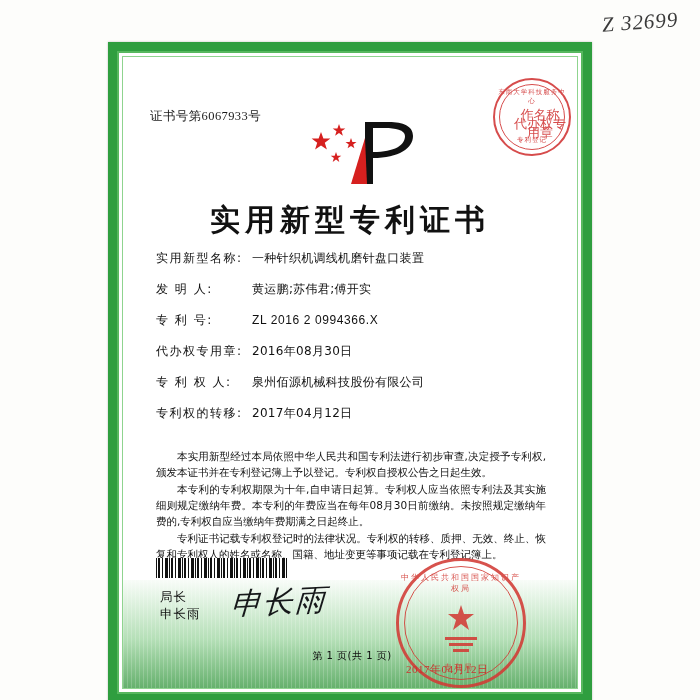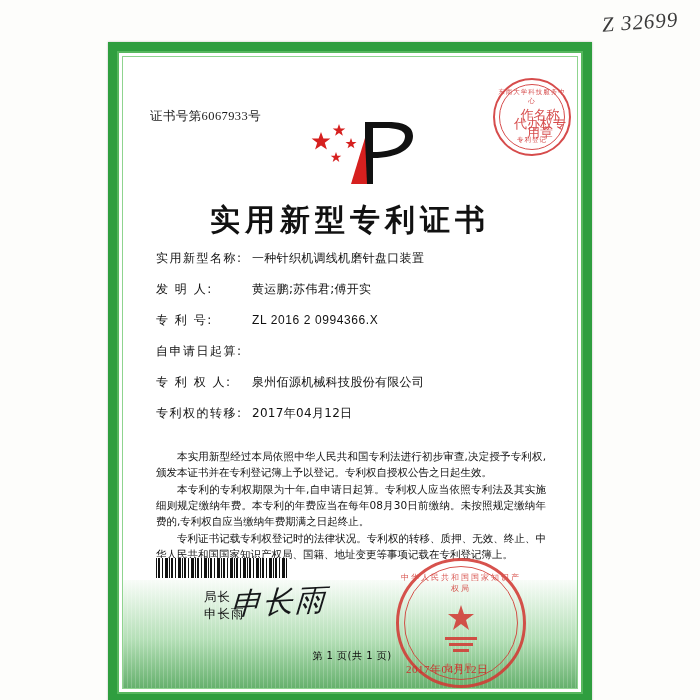--- a/index.html
+++ b/index.html
@@ -225,21 +225,20 @@
   
   #director {
     position: absolute;
     left: 32px;
     top: 528px;
     font-family: "DejaVu Sans", "Liberation Sans", sans-serif;
     font-size: 12.5px;
     line-height: 17px;
     color: #111;
     letter-spacing: 1px;
-    margin-left: 44px;
   }
   #signature {
     position: absolute;
     left: 103px;
     top: 522px;
     font-family: "Liberation Serif", serif;
     font-size: 30px;
     font-style: italic;
     color: #16181a;
     letter-spacing: 2px;
@@ -351,36 +350,37 @@
         </div>
         <div class="field-row">
           <div class="field-label">发 明 人:</div>
           <div class="field-value">黄运鹏;苏伟君;傅开实</div>
         </div>
         <div class="field-row">
           <div class="field-label">专 利 号:</div>
           <div class="field-value mono">ZL 2016 2 0994366.X</div>
         </div>
         <div class="field-row">
-          <div class="field-label">自申请日起算:</div>
+          <div class="field-label">代办权专用章:</div>
+          <div class="field-value">2016年08月30日</div>
         </div>
         <div class="field-row">
           <div class="field-label">专 利 权 人:</div>
           <div class="field-value">泉州佰源机械科技股份有限公司</div>
         </div>
         <div class="field-row">
           <div class="field-label">专利权的转移:</div>
           <div class="field-value">2017年04月12日</div>
         </div>
       </div>
 
       <div class="paragraphs">
         <p>本实用新型经过本局依照中华人民共和国专利法进行初步审查,决定授予专利权,颁发本证书并在专利登记簿上予以登记。专利权自授权公告之日起生效。</p>
         <p>本专利的专利权期限为十年,自申请日起算。专利权人应当依照专利法及其实施细则规定缴纳年费。本专利的年费应当在每年08月30日前缴纳。未按照规定缴纳年费的,专利权自应当缴纳年费期满之日起终止。</p>
-        <p>专利证书记载专利权登记时的法律状况。专利权的转移、质押、无效、终止、中华人民共和国国家知识产权局、国籍、地址变更等事项记载在专利登记簿上。</p>
+        <p>专利证书记载专利权登记时的法律状况。专利权的转移、质押、无效、终止、恢复和专利权人的姓名或名称、国籍、地址变更等事项记载在专利登记簿上。</p>
       </div>
 
       <div id="barcode"></div>
 
       <div id="director">
         <div>局长</div>
         <div>申长雨</div>
       </div>
       <div id="signature">申长雨</div>
 

